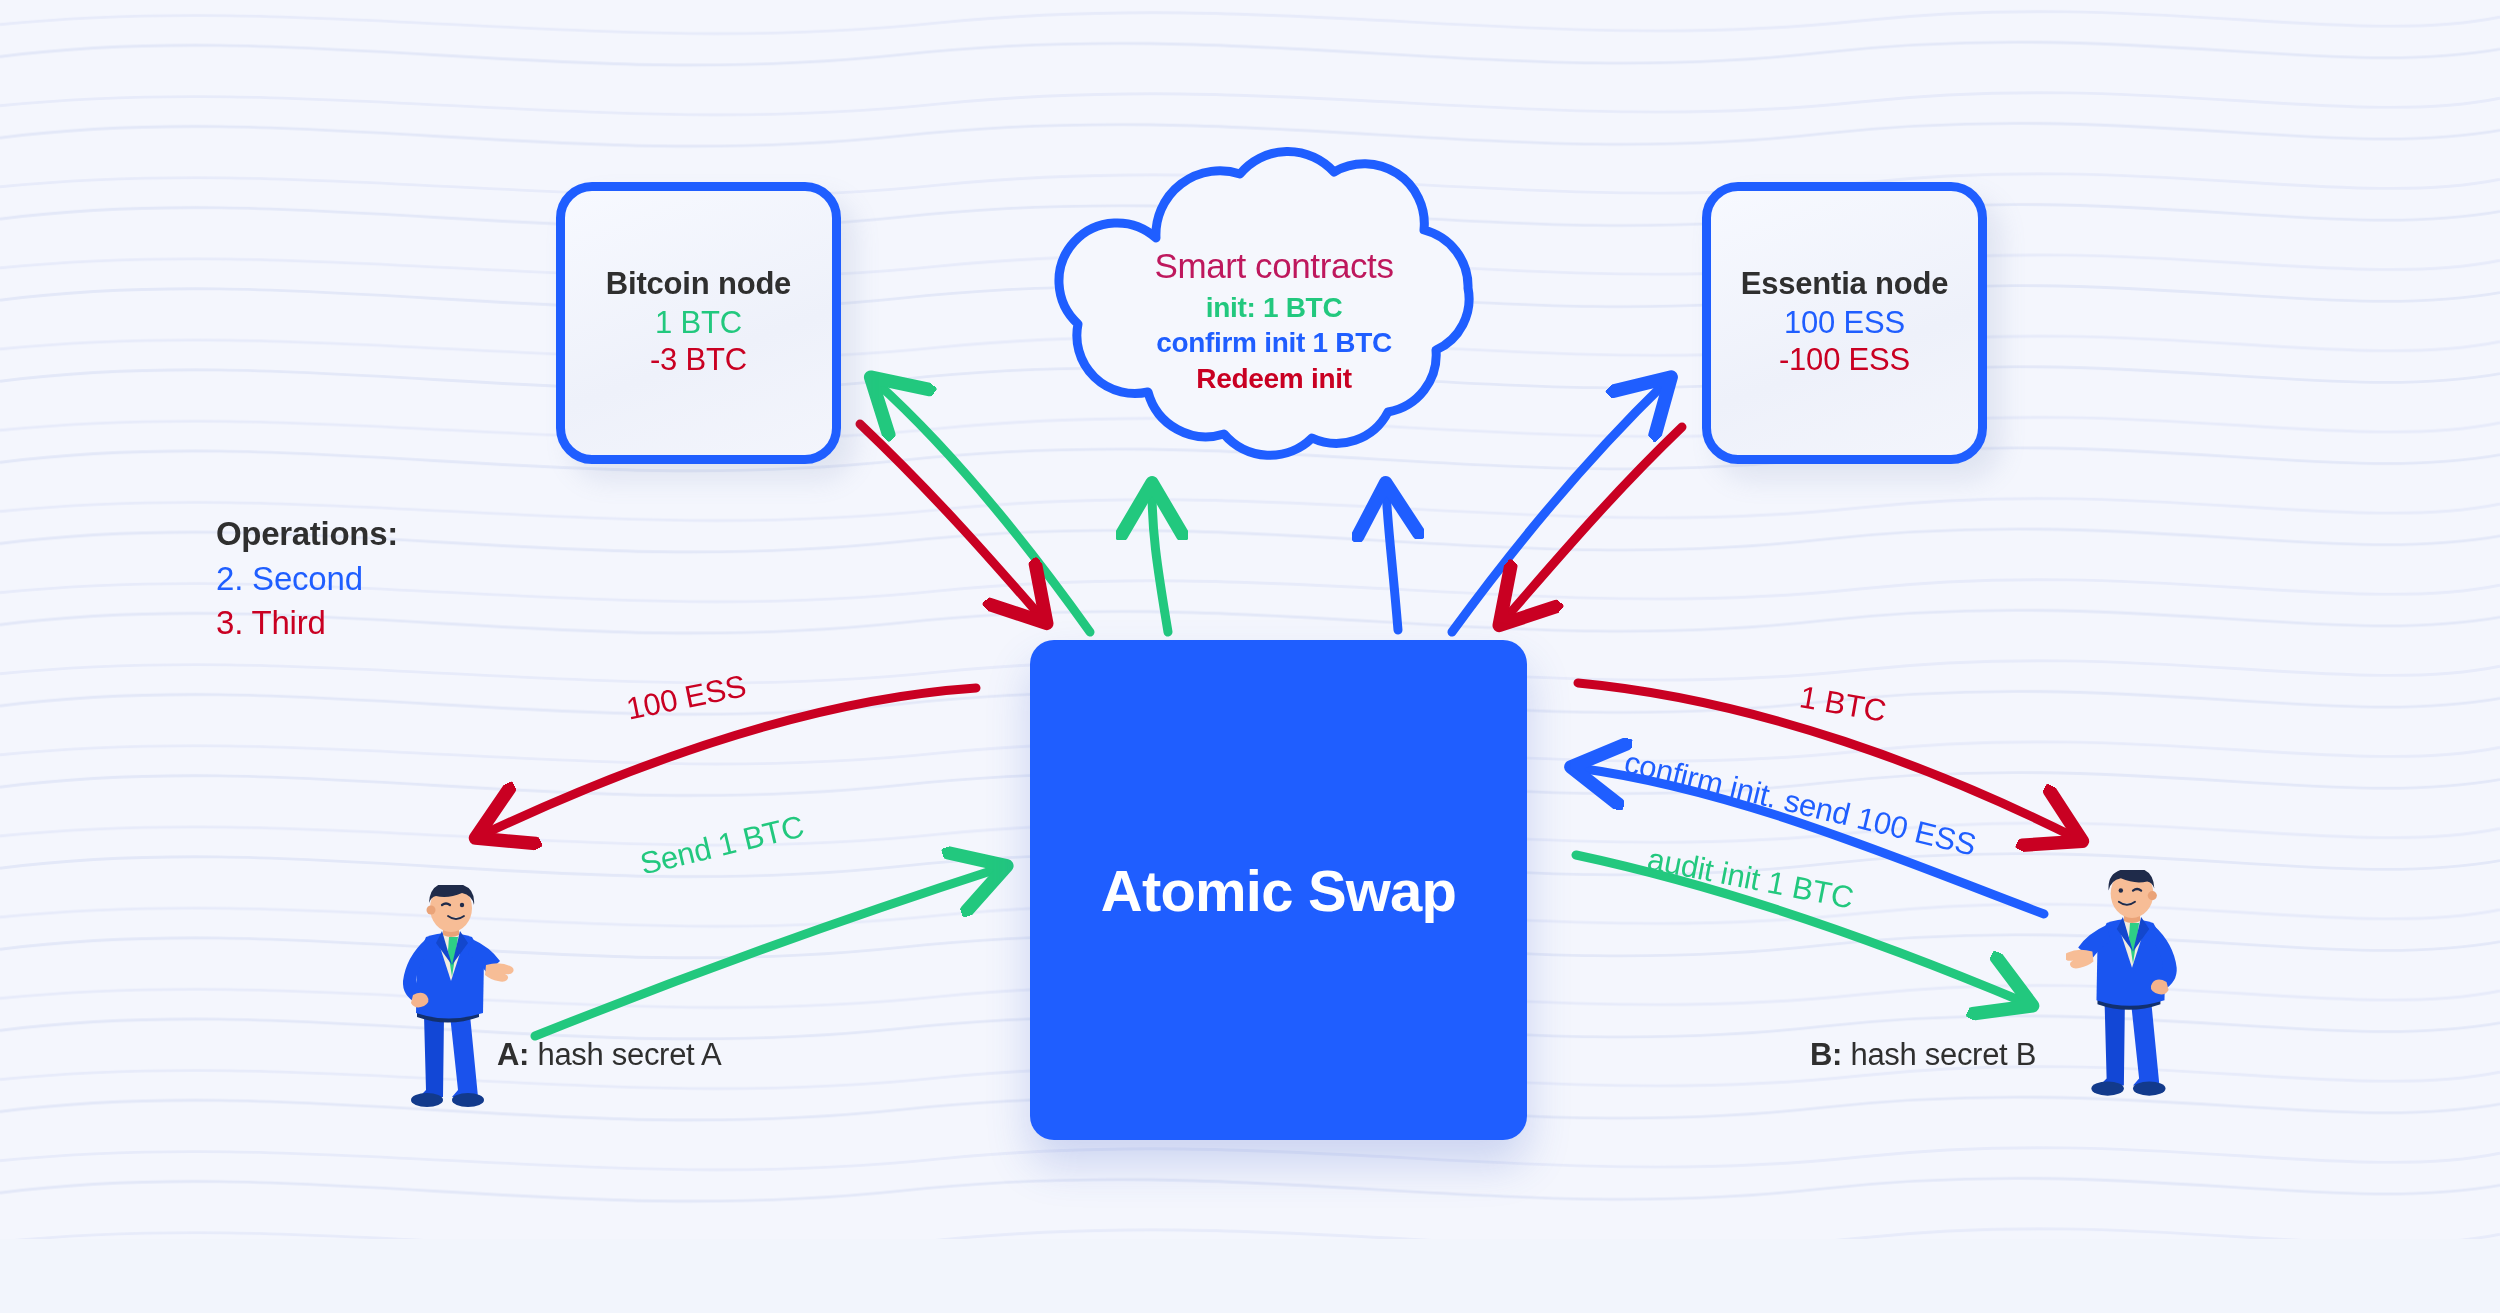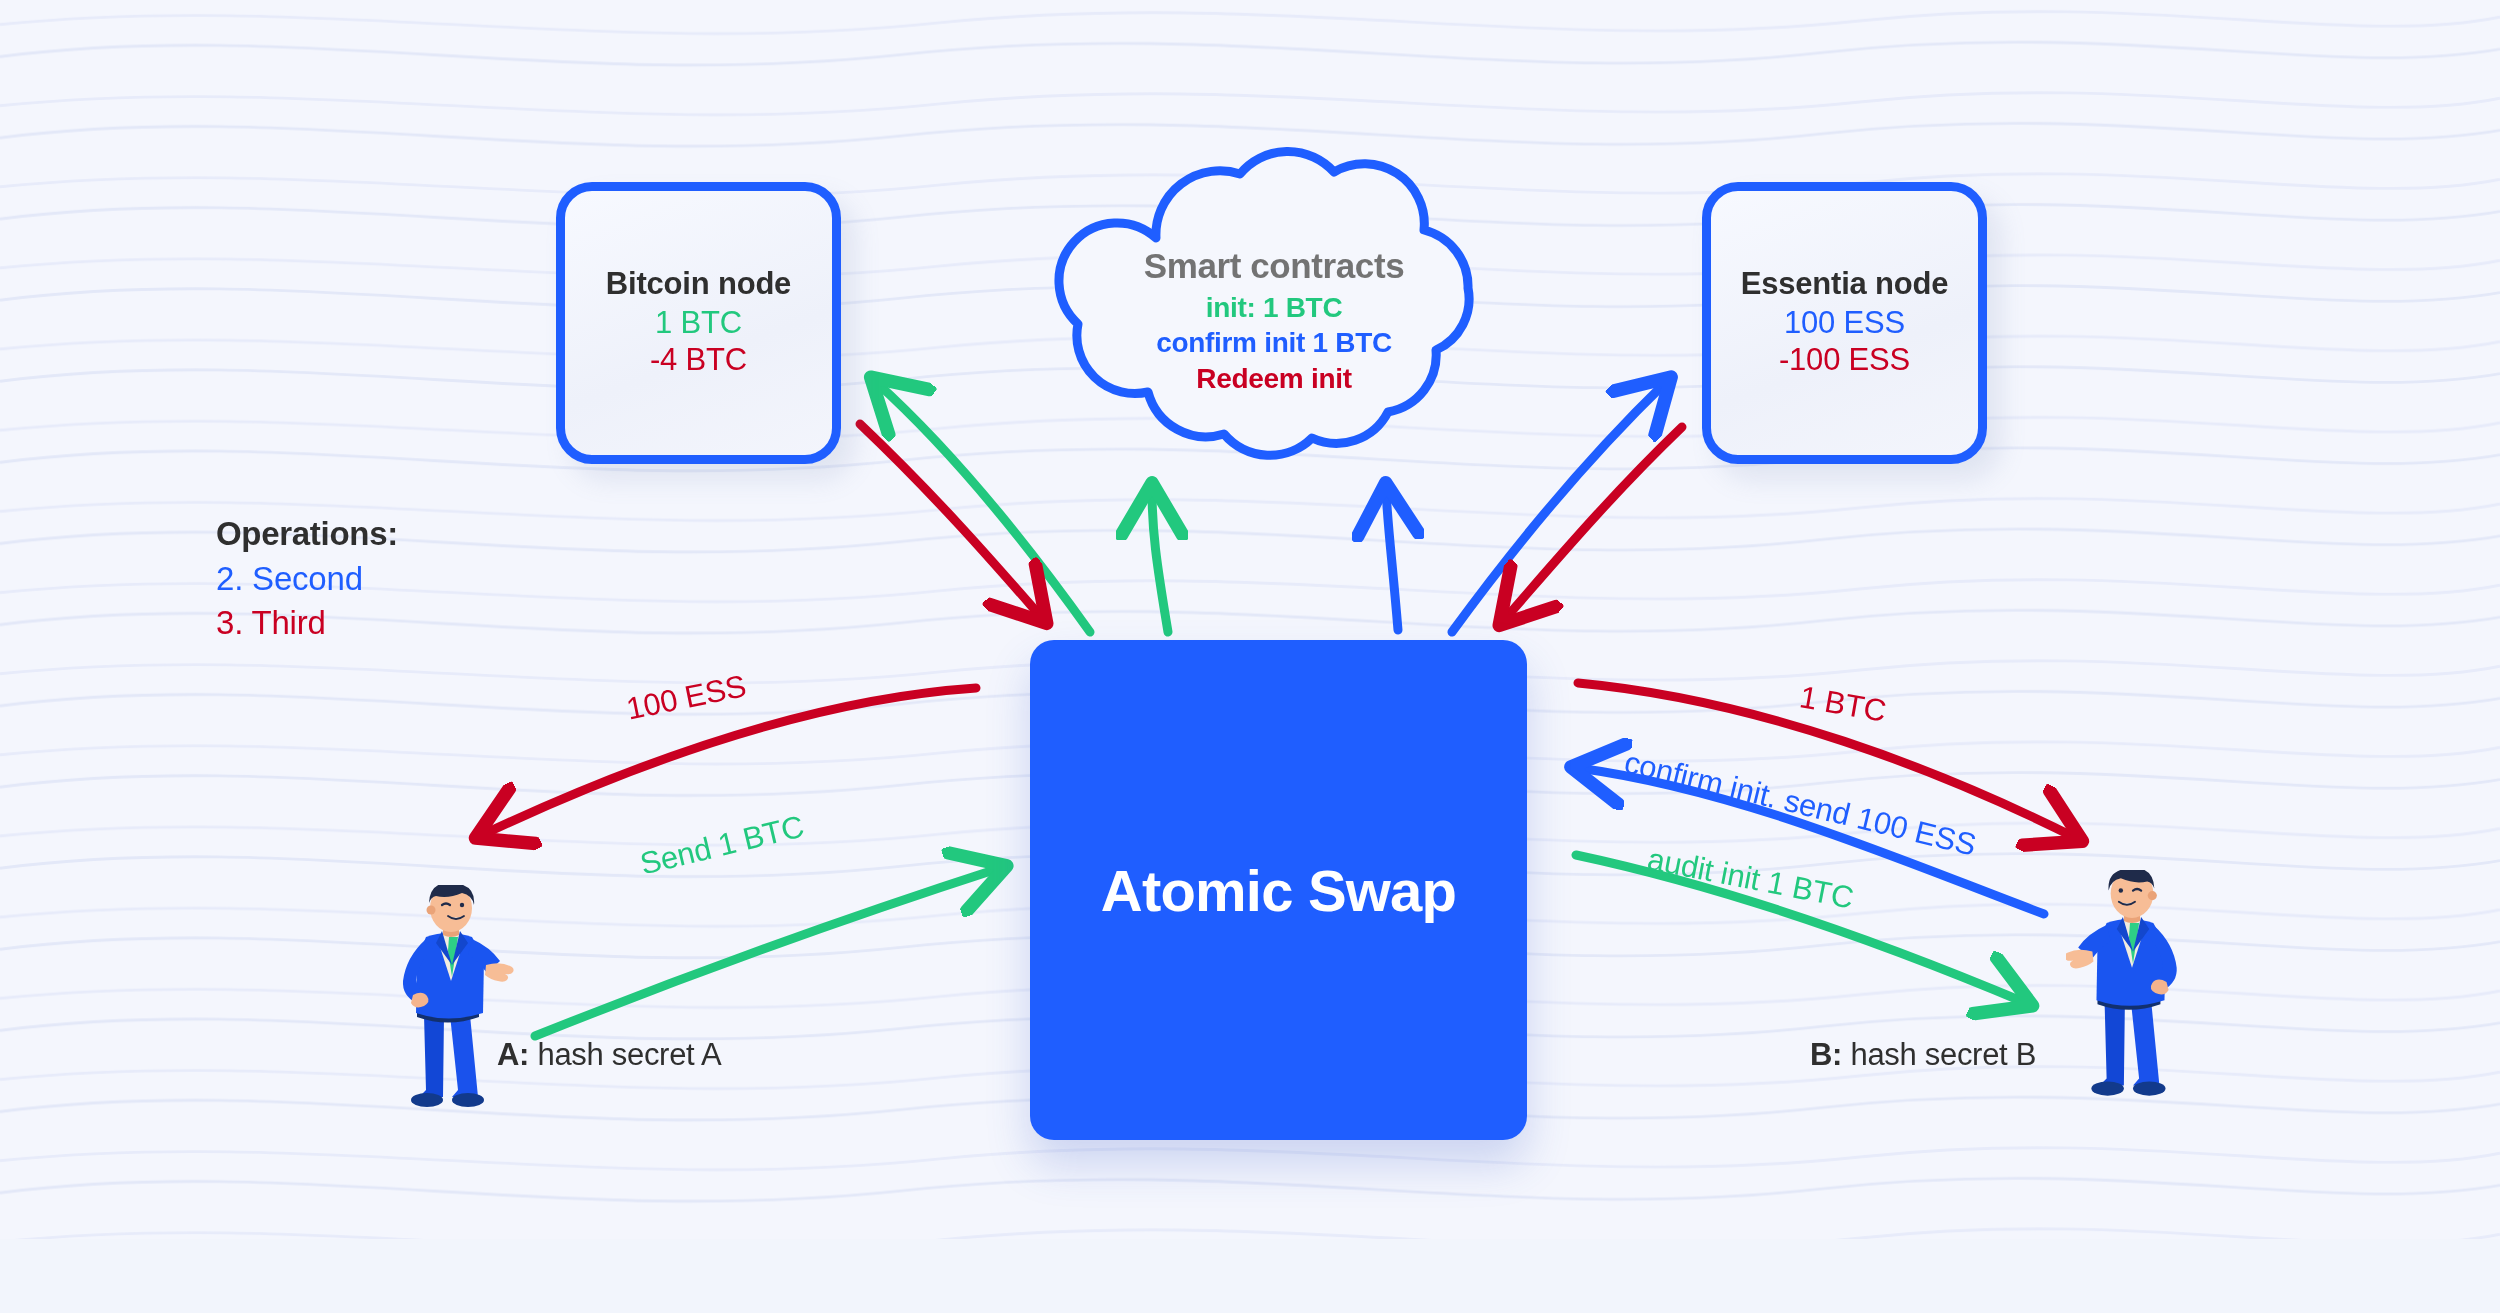--- a/index.html
+++ b/index.html
@@ -79,22 +79,22 @@
     height: 340px;
     display: flex;
     flex-direction: column;
     align-items: center;
     justify-content: center;
     padding-top: 26px;
     box-sizing: border-box;
   }
   #cloud-title {
     font-size: 35px;
-    font-weight: bold;
-    color: #737373;
+    font-weight: normal;
+    color: #be185d;
     letter-spacing: -0.4px;
     margin-bottom: 4px;
   }
   .cloud-line {
     font-size: 28px;
     line-height: 1.27;
     letter-spacing: -0.3px;
     font-weight: bold;
   }
 
@@ -220,21 +220,21 @@
 
       <path d="M2044,914 C1900,860 1740,790 1578,768" stroke="#1f5eff" marker-end="url(#mk-blue)"></path>
 
       <path d="M1576,855 C1740,890 1900,950 2026,1003" stroke="#22c87e" marker-end="url(#mk-green)"></path>
     </g>
   </svg>
 
   <div class="node-box" id="bitcoin-node">
     <div class="node-title">Bitcoin node</div>
     <div class="node-line c-green">1 BTC</div>
-    <div class="node-line c-red">-4 BTC</div>
+    <div class="node-line c-red">-3 BTC</div>
   </div>
 
   <div class="node-box" id="essentia-node">
     <div class="node-title">Essentia node</div>
     <div class="node-line c-blue">100 ESS</div>
     <div class="node-line c-red">-100 ESS</div>
   </div>
 
   <div id="cloud-wrap">
     <svg viewBox="0 0 460 340" width="460" height="340">

